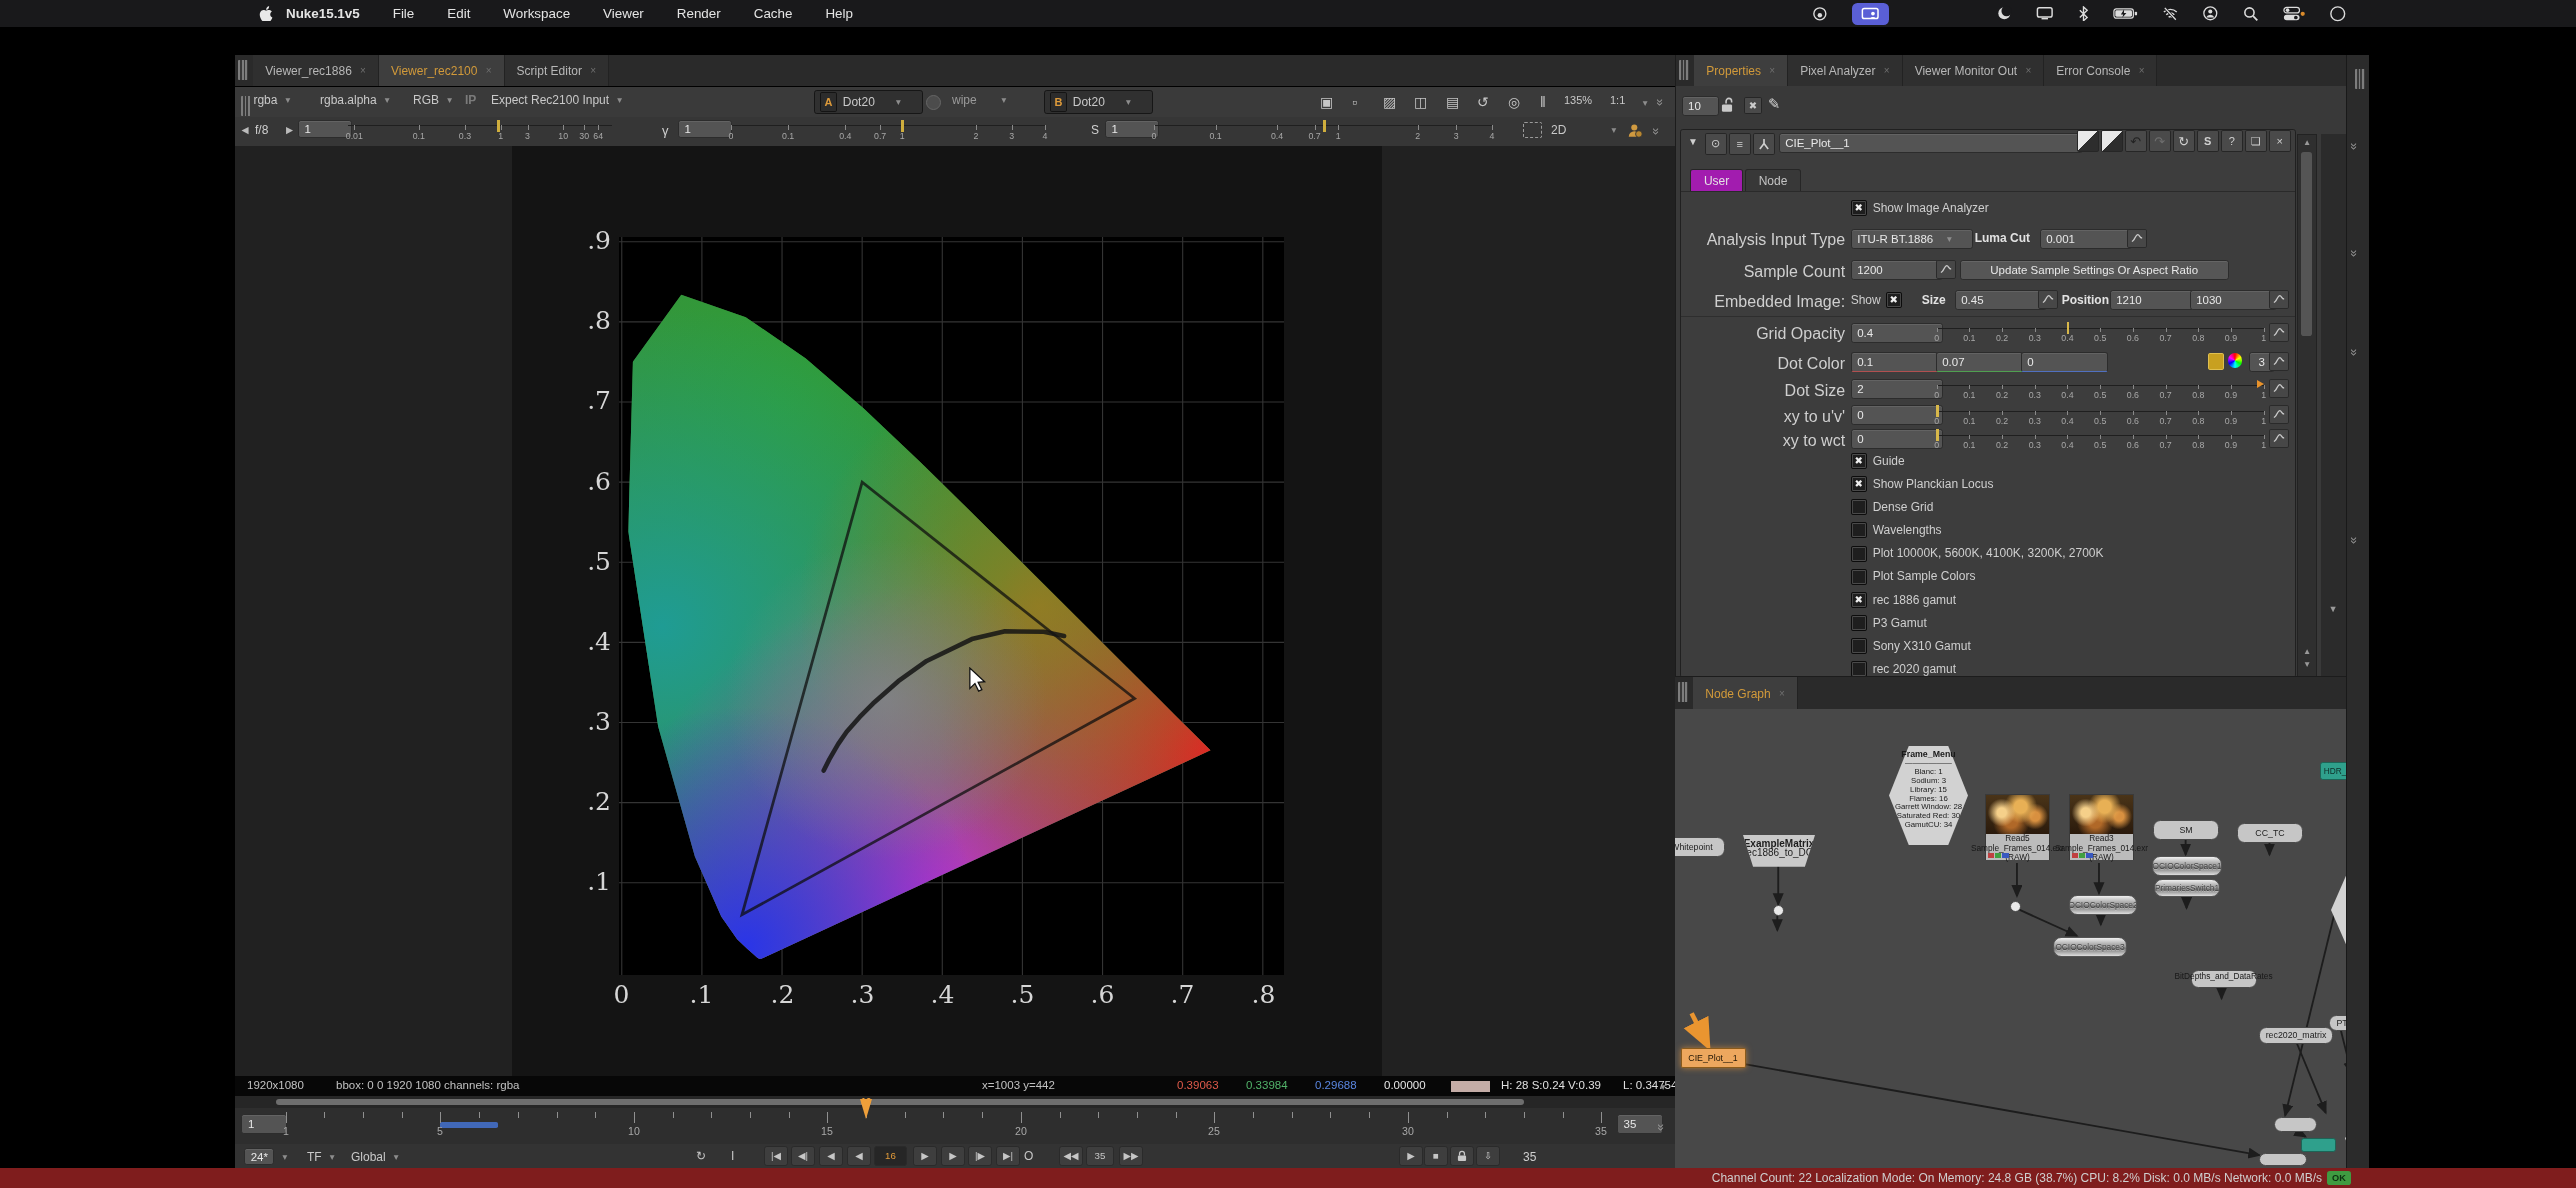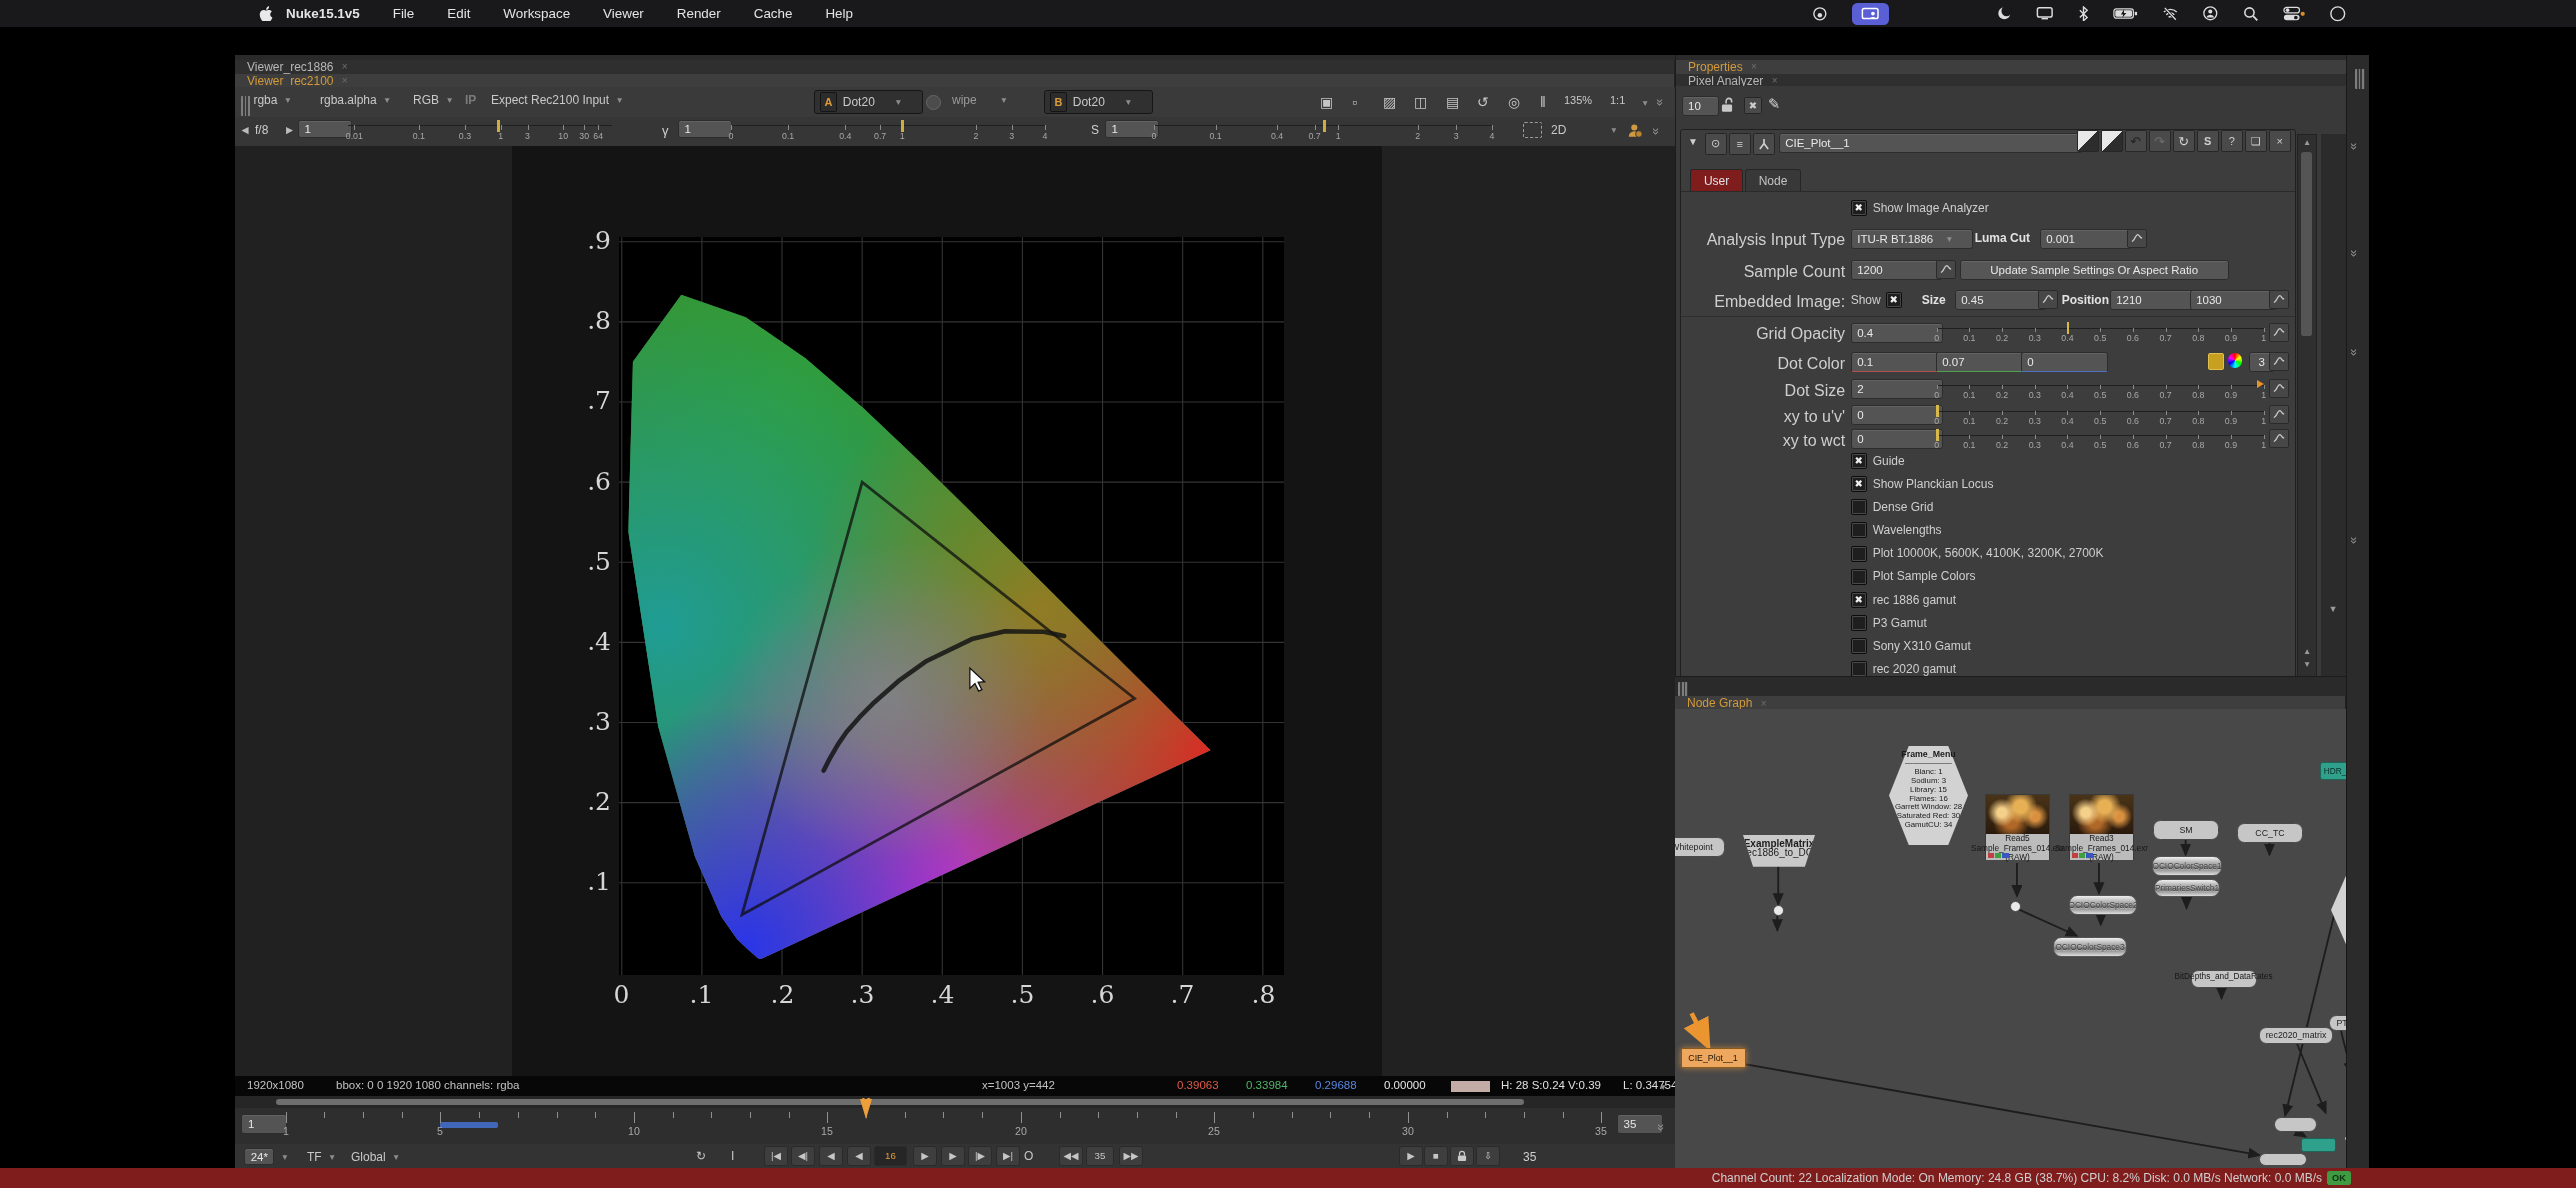--- a/index.html
+++ b/index.html
@@ -11,21 +11,21 @@
   #menu-app{font-weight:bold;margin-left:13px;}
   #menu-items{display:flex;gap:33px;margin-left:33px;}
   .mitem{cursor:default;}
   #menu-status{position:absolute;right:230px;display:flex;align-items:center;gap:24px;}
   .micon{display:inline-flex;align-items:center;justify-content:center;}
   
   #titlebar{left:235px;top:27px;width:2133px;height:28.6px;background:#3c3c3c;border-radius:9.2px 9.2px 0 0;border-bottom:0.9px solid #252525;}
   .tl{position:absolute;top:8.3px;width:13px;height:13px;border-radius:50%;}
   #wtitle{position:absolute;left:0;right:0;top:6.4px;text-align:center;color:#b4b4b4;font-size:12.4px;}
   
-  .tabbar{background:#2a2a2a;display:flex;align-items:stretch;flex-direction:column;}
+  .tabbar{background:#2a2a2a;display:flex;align-items:stretch;}
   .grip{width:10px;height:20px;margin:4.6px 5.5px 0 2.8px;background:repeating-linear-gradient(90deg,#7d7d7d 0 1.8px,#3a3a3a 1.8px 3.7px);border-radius:0.9px;}
   .tab{display:flex;align-items:center;gap:8.3px;padding:0 12px;background:#2f2f2f;border-right:0.9px solid #222;color:#b7b7b7;font-size:12px;}
   .tab.active{background:#3e3e3e;color:#d29a3a;}
   .tab .tx{color:#6f6f6f;font-size:10px;}
   
   .dd{display:inline-flex;align-items:center;gap:6.4px;color:#c9c9c9;font-size:12px;white-space:nowrap;}
   .car{font-size:8.3px;color:#8d8d8d;}
   .fld{background:#545454;border:0.9px solid #2c2c2c;border-radius:2.8px;color:#e8e8e8;font-size:11.5px;
        box-shadow:inset 0 0.9px rgba(255,255,255,.09);padding:0 5.5px;display:flex;align-items:center;}
   .ibtn{color:#c6c6c6;font-size:14px;text-align:center;line-height:20px;}
@@ -57,21 +57,21 @@
   
   #props-pane{left:1675px;top:55px;width:671px;height:621px;background:#393939;border-left:0.9px solid #1c1c1c;}
   #node-panel{position:absolute;left:3.7px;top:74px;width:614px;height:547px;background:#3d3d3d;border:0.9px solid #202020;border-radius:2.8px;overflow:hidden;}
   .plabel{position:absolute;width:157px;text-align:right;color:#cfcfcf;font-size:16px;white-space:nowrap;}
   .pfld{position:absolute;height:18.4px;}
   .cb{position:absolute;width:14px;height:14px;background:#1e1e1e;border:0.9px solid #0c0c0c;border-radius:1.8px;color:#efefef;font-size:10px;line-height:14px;text-align:center;box-shadow:inset 0 0 0 0.9px #4a4a4a;}
   .cblabel{position:absolute;color:#cfcfcf;font-size:12px;white-space:nowrap;}
   .wave{position:absolute;width:18.4px;height:16.6px;background:#474747;border:0.9px solid #2a2a2a;border-radius:1.8px;display:flex;align-items:center;justify-content:center;}
   .hbtn{position:absolute;top:0;width:20px;height:20px;background:#4a4a4a;border:0.9px solid #262626;border-radius:1.8px;color:#d0d0d0;font-size:11px;display:flex;align-items:center;justify-content:center;}
   .utab{position:absolute;height:22px;padding:0 13px;display:flex;align-items:center;background:#383838;border:0.9px solid #262626;border-bottom:none;border-radius:2.8px 2.8px 0 0;color:#c4c4c4;font-size:12px;}
-  .utab.active{background:#7f1d1d;color:#e4e4e4;text-align:center;}
+  .utab.active{background:#a21caf;color:#e4e4e4;text-align:center;}
   
   #ng-canvas{left:1675px;top:709px;width:671px;height:459px;background:#484848;overflow:hidden;}
   .npill{position:absolute;background:#c6c6c6;border:0.9px solid #4a4a4a;border-radius:7.4px;color:#1d1d1d;font-size:8.8px;display:flex;align-items:center;justify-content:center;white-space:nowrap;}
   .nmetal{position:absolute;background:linear-gradient(180deg,#f0f0f0,#9a9a9a 45%,#757575 58%,#dedede);border:0.9px solid #555;border-radius:8.3px;color:rgba(25,25,25,.7);font-size:8.3px;display:flex;align-items:center;justify-content:center;white-space:nowrap;overflow:hidden;text-shadow:0 0.9px rgba(255,255,255,.35);}
   .nchip{position:absolute;background:#2fa08c;border:0.9px solid #1d6456;border-radius:2.8px;color:#0e2e28;font-size:8.3px;display:flex;align-items:center;justify-content:center;}
   .ndot{position:absolute;width:9.2px;height:9.2px;border-radius:50%;background:#e9e9e9;border:0.9px solid #4a4a4a;}
   .nsel{position:absolute;background:#eda75e;border:0.9px solid #8a5a1a;border-radius:1.8px;color:#201505;font-size:8.8px;display:flex;align-items:center;justify-content:center;box-shadow:0 0 6.4px rgba(238,154,58,.65);white-space:nowrap;}
   .nhex{position:absolute;background:#d2d2d2;clip-path:polygon(25% 0,75% 0,100% 50%,75% 100%,25% 100%,0 50%);}
   .ntrap{position:absolute;background:#c9c9c9;clip-path:polygon(0 0,100% 0,86% 100%,14% 100%);color:#1d1d1d;text-align:center;font-size:10px;line-height:9.7px;padding-top:3.7px;}
   .ncap{position:absolute;width:157px;text-align:center;color:#181818;font-size:8.3px;line-height:9.7px;white-space:nowrap;}

